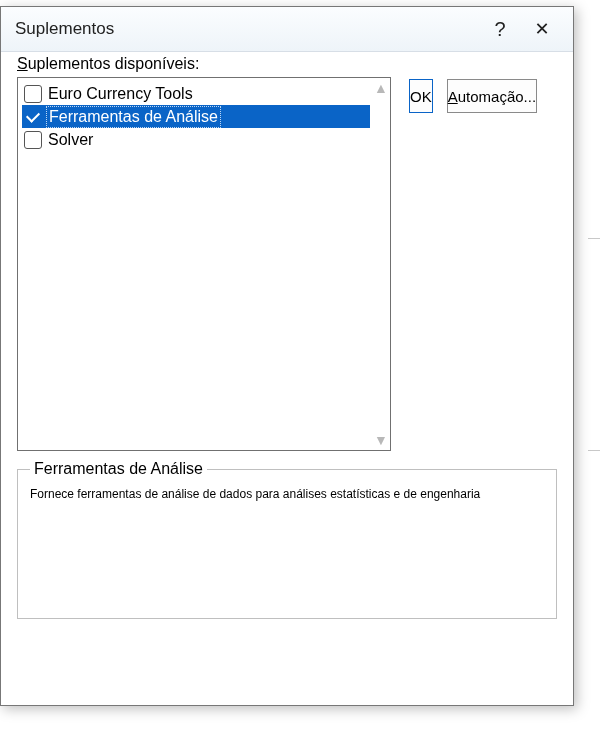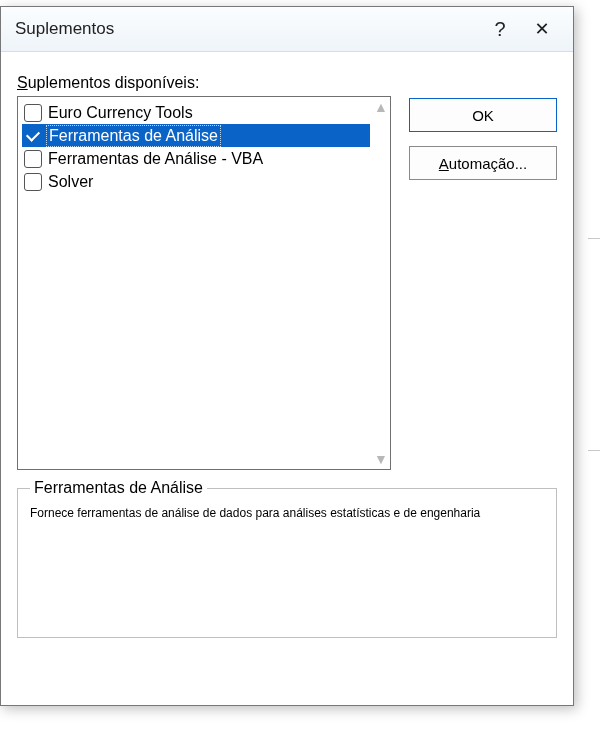--- a/index.html
+++ b/index.html
@@ -62,21 +62,21 @@
     display: flex;
     align-items: center;
     justify-content: center;
     font-size: 20px;
     color: #222;
     user-select: none;
   }
   .titlebar .tbtn.close { font-size: 18px; }
 
   .body {
-    padding: 22px 16px 14px 16px;
+    padding: 3px 16px 14px 16px;
   }
 
   .row-top {
     display: flex;
     gap: 18px;
   }
 
   .left-col { flex: 1; }
 
   .label {
@@ -155,21 +155,21 @@
   .list-item.selected .item-label {
     color: #fff;
     outline: 1px dotted #bcd7f4;
     outline-offset: 1px;
     padding: 0 1px;
   }
 
   .right-col {
     width: 148px;
     display: flex;
-    flex-direction: column;
+    flex-direction: row;
     gap: 14px;
     padding-top: 24px;
   }
   .btn {
     height: 34px;
     border: 1px solid #8a8a8a;
     background: #fdfdfd;
     font-size: 15px;
     display: flex;
     align-items: center;
@@ -237,24 +237,20 @@
                   <span class="item-label">Euro Currency Tools</span>
                 </div>
                 <div class="list-item selected checked">
                   <span class="cb">
                     <span class="tick"></span>
                   </span>
                   <span class="item-label">Ferramentas de Análise</span>
                 </div>
                 <div class="list-item">
                   <span class="cb"></span>
-                  <span class="item-label">Ferramentas de Análise - VBA</span>
-                </div>
-                <div class="list-item">
-                  <span class="cb"></span>
                   <span class="item-label">Solver</span>
                 </div>
               </div>
             <div class="scroll-up">▲</div>
             <div class="scroll-down">▼</div>
           </div>
         </div>
 
         <div class="right-col">
           <div class="btn primary">

